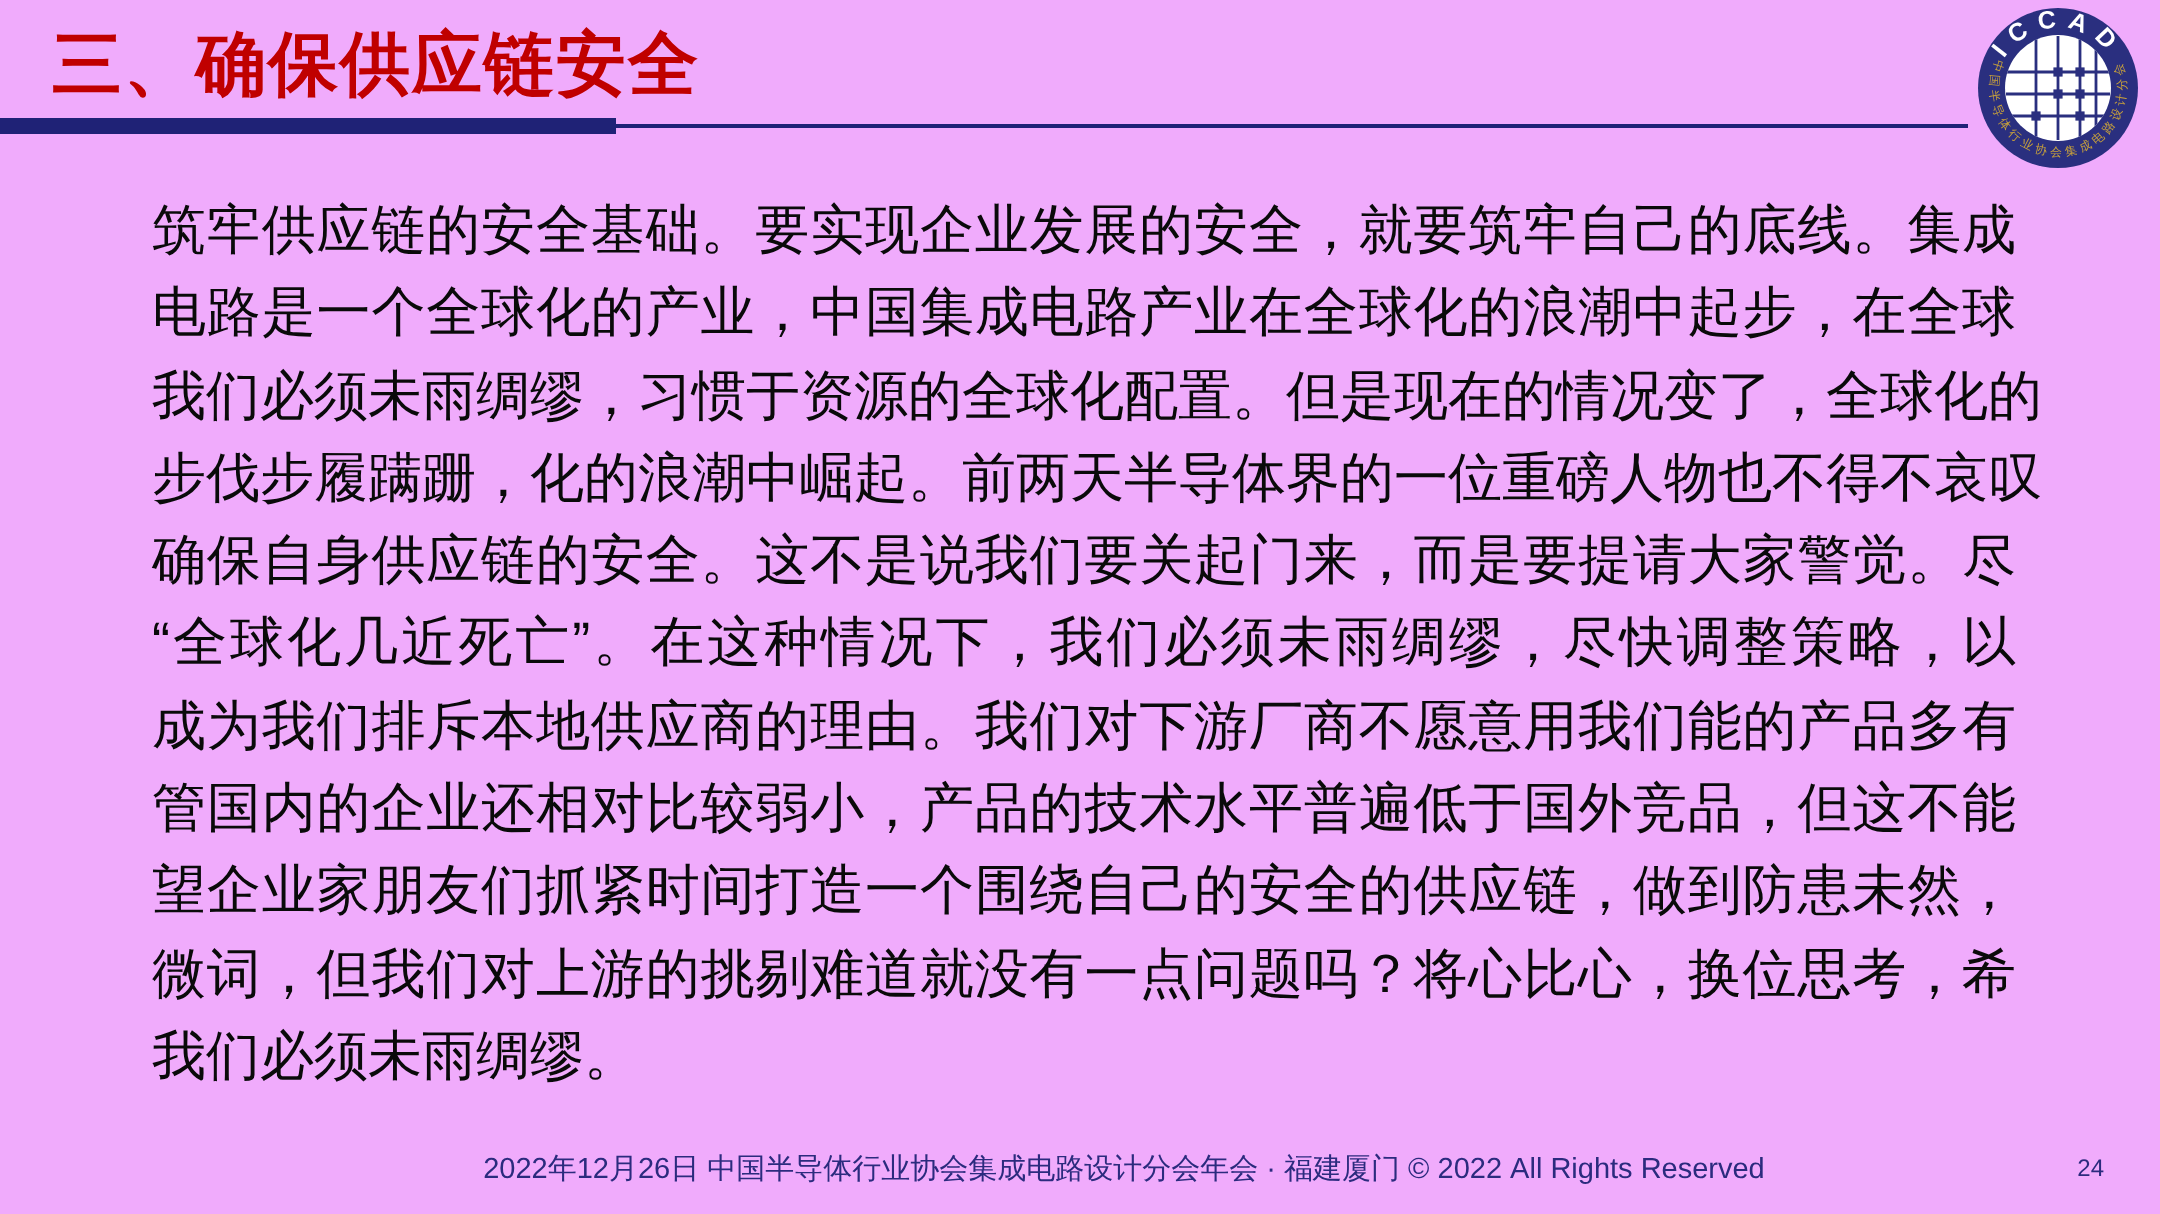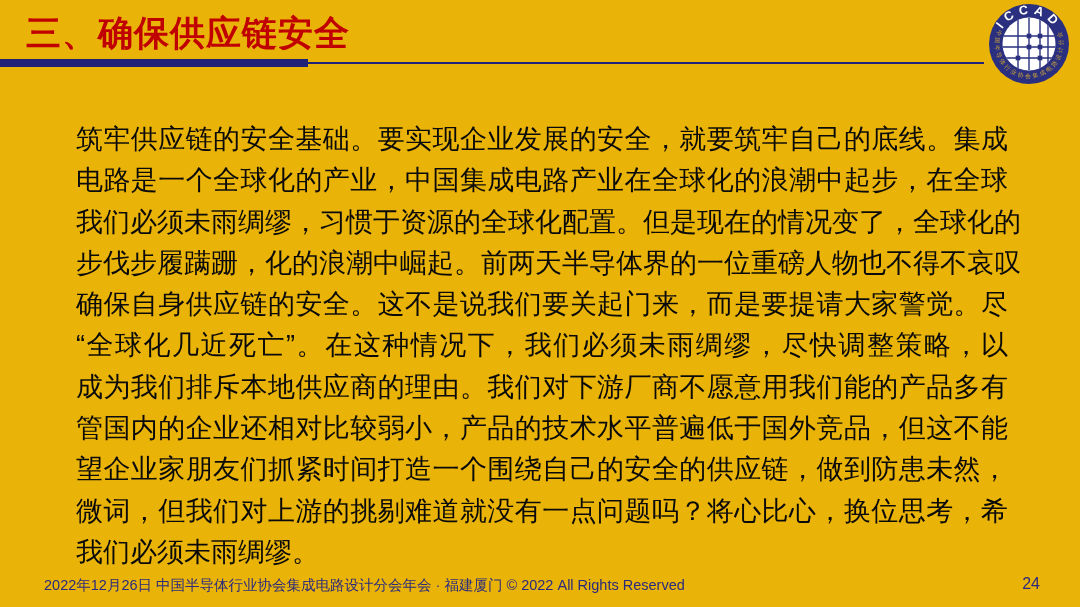--- a/index.html
+++ b/index.html
@@ -8,21 +8,21 @@
     --footer-navy:#2B2B7E;
     --logo-navy:#2A2F7F;
     --logo-gold:#C8A13B;
     --body-black:#0A0A0A;
   }
   html,body{margin:0;padding:0;background:#555;}
   .slide{
     position:relative;
     width:1080px;height:607px;
     margin:0 auto;
-    background:#eab308;
+    background:#f0abfc;
     overflow:hidden;
     font-family:"Liberation Sans","DejaVu Sans",sans-serif;
   }
   .page-title{
     position:absolute;left:26px;top:13px;
     font-size:35px;line-height:40px;font-weight:bold;
     color:var(--title-red,#C00000);
     letter-spacing:1px;
     white-space:nowrap;
   }
@@ -46,41 +46,40 @@
     font-family:"Liberation Sans","DejaVu Sans",sans-serif;
   }
   .logo .org{
     fill:var(--logo-gold,#C8A13B);font-size:6px;letter-spacing:2px;
     font-family:"DejaVu Sans","Liberation Sans",sans-serif;
   }
   .body-text{
     position:absolute;left:76px;top:95px;width:932px;
     font-size:27px;line-height:41.3px;
     color:var(--body-black,#0A0A0A);
-    margin-top:24px;
   }
   .body-line{
     width:932px;
     text-align:justify;
     text-align-last:justify;
     white-space:nowrap;
   }
   .body-line.last{
     text-align-last:left;
   }
   .footer-credit{
     position:absolute;left:44px;right:0;top:575px;height:22px;
-    text-align:left;
+    text-align:center;
     font-size:14.5px;line-height:20px;
     color:var(--footer-navy,#2B2B7E);
     white-space:nowrap;
   }
   .page-number{
-    position:absolute;right:40px;top:574px;
-    font-size:16px;line-height:20px;
+    position:absolute;right:28px;top:574px;
+    font-size:12px;line-height:20px;
     color:var(--footer-navy,#2B2B7E);
   }
 </style>
 </head>
 <body>
 
 <div class="slide">
 
   <div class="page-title">三、确保供应链安全</div>
 

